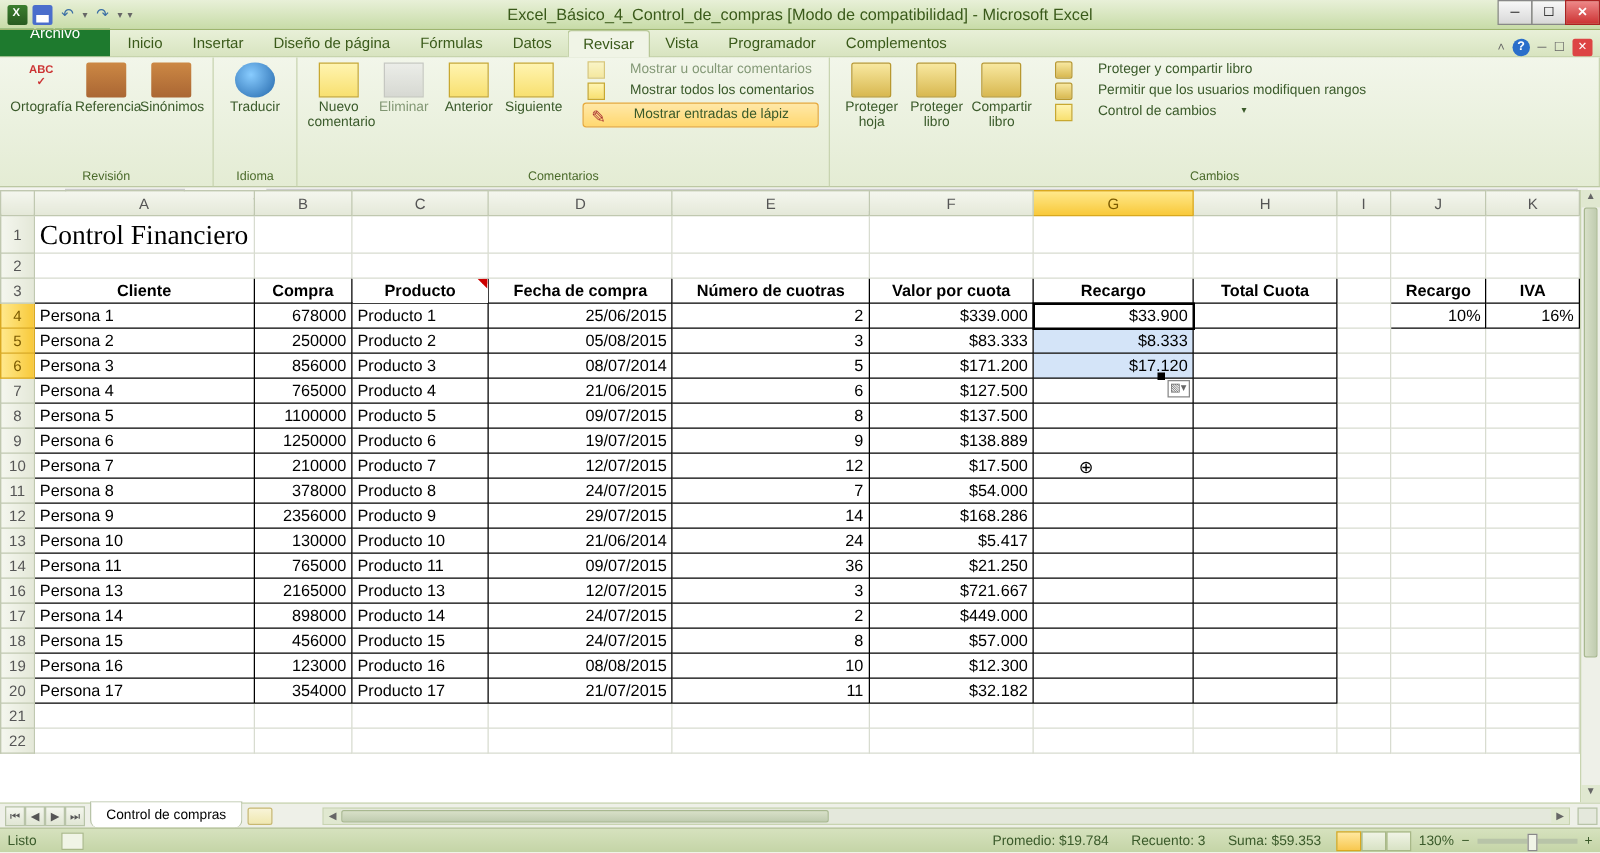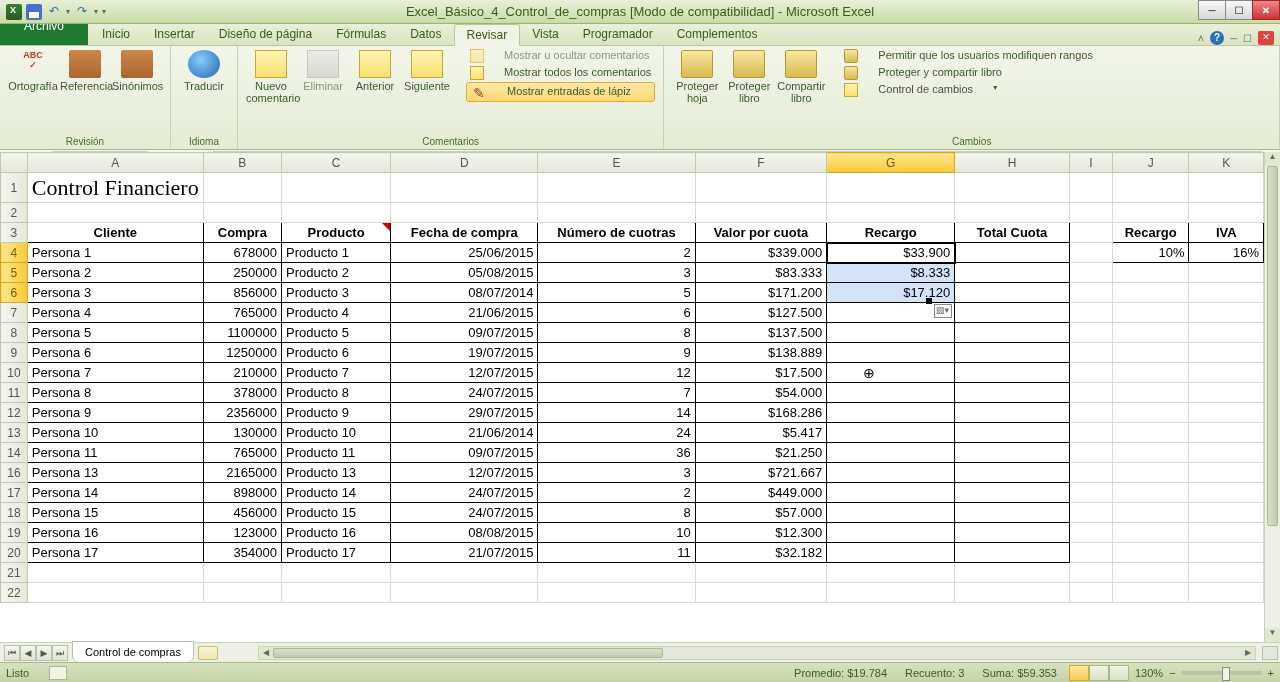--- a/index.html
+++ b/index.html
@@ -235,25 +235,25 @@
 libro</div>
         </div>
       <div class="big-btn">
           <div class="ico ico-lock"></div>
           <div style="white-space:pre-line">Compartir
 libro</div>
         </div>
       <div class="stack">
         <div class="stack-row">
             <span class="mini ico-lock"></span>
-            <span>Permitir que los usuarios modifiquen rangos</span>
+            <span>Proteger y compartir libro</span>
           </div>
         <div class="stack-row">
             <span class="mini ico-lock"></span>
-            <span>Proteger y compartir libro</span>
+            <span>Permitir que los usuarios modifiquen rangos</span>
           </div>
         <div class="stack-row">
             <span class="mini ico-note"></span>
             <span>Control de cambios</span> 
             <span style="font-size:8px">▾</span>
           </div>
       </div>
     </div>
     <div class="r-group-label">Cambios</div>
   </div>

